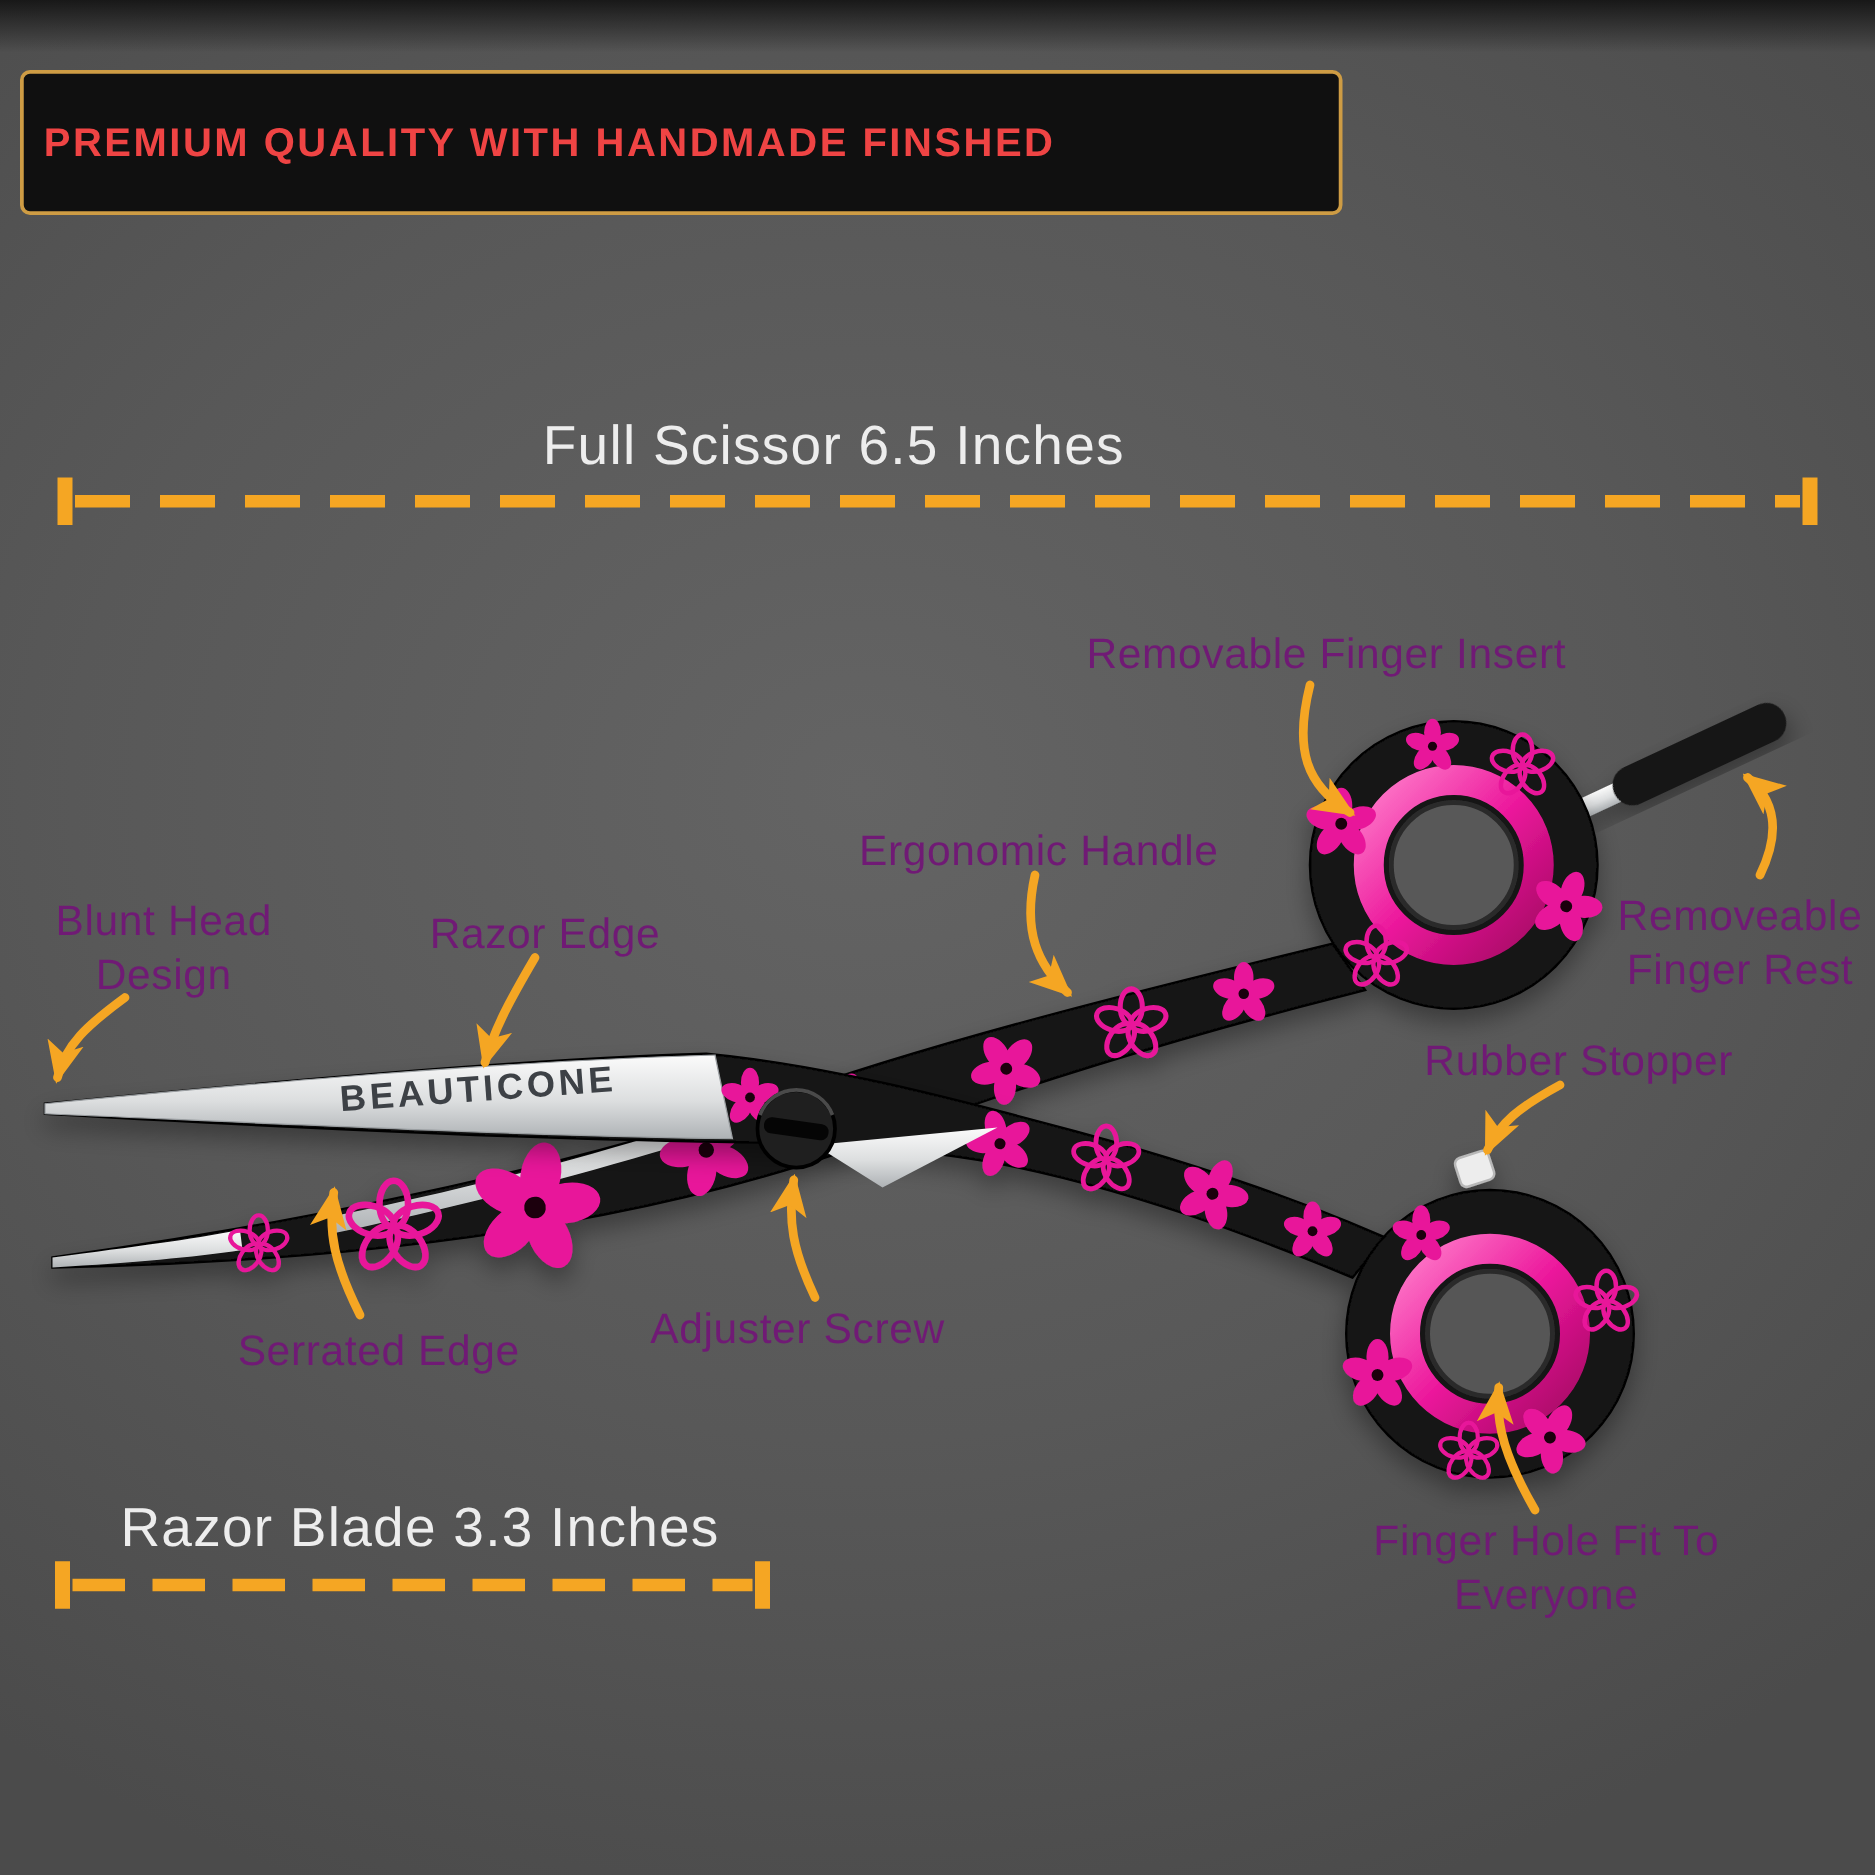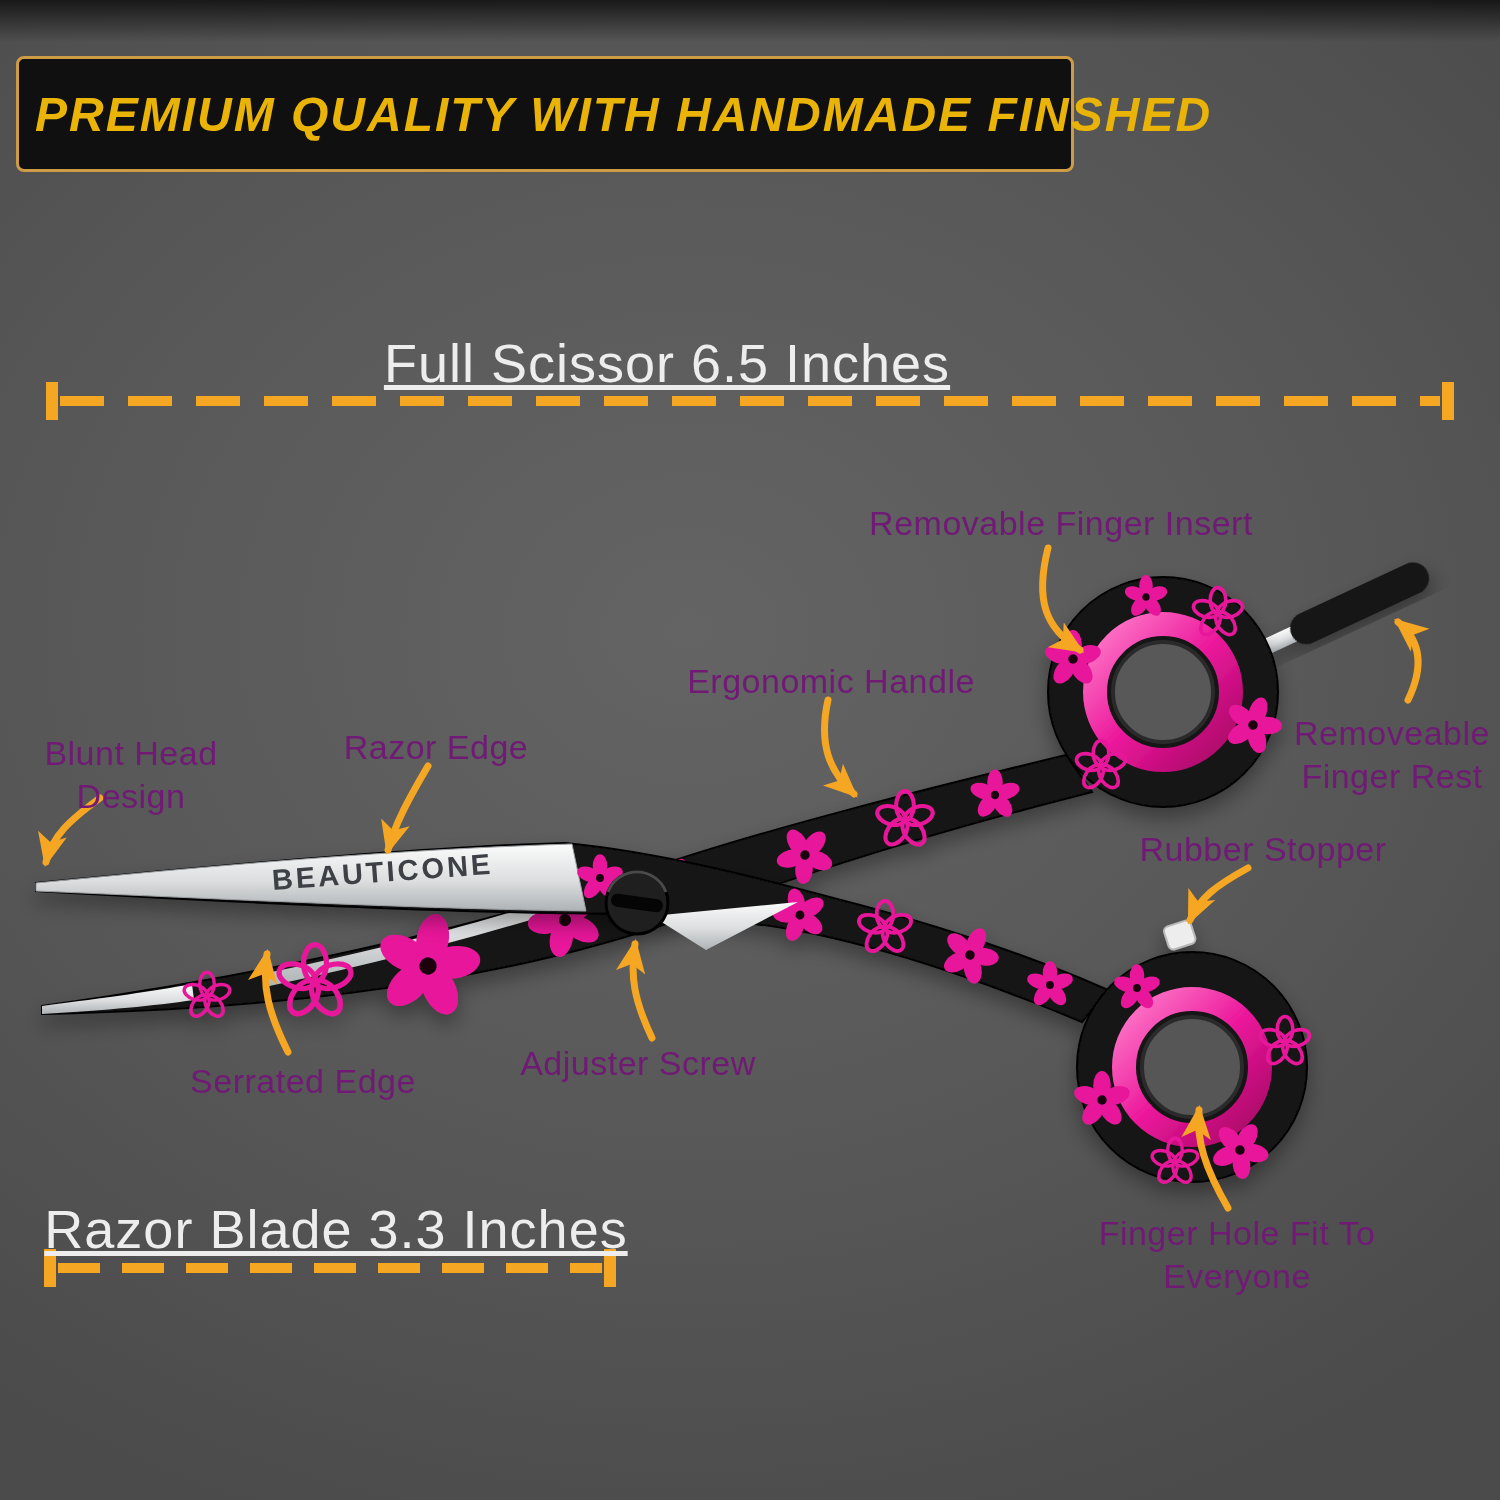--- a/index.html
+++ b/index.html
@@ -11,26 +11,26 @@
   .top-shade {
     position:absolute; left:0; top:0; width:1500px; height:42px;
     background:linear-gradient(rgba(18,18,18,0.9), rgba(18,18,18,0));
   }
   .banner {
     position:absolute; left:16px; top:56px; width:1058px; height:116px;
     background:#101010; border:3px solid #CE9C44; border-radius:8px;
     display:flex; align-items:center; padding-left:16px; box-sizing:border-box;
   }
   .banner-text {
-    color:#eab308; font-style:italic; font-weight:bold; font-size:48px;
+    color:#ef4444; font-weight:bold; font-size:32px;
     letter-spacing:2px; white-space:nowrap;
   }
   .measure-label {
     position:absolute; transform:translateX(-50%); color:#EDEDED;
-    font-size:54px; letter-spacing:1px; white-space:nowrap;text-decoration:underline;
+    font-size:44px; letter-spacing:1px; white-space:nowrap;
   }
   .callout {
     position:absolute; transform:translateX(-50%); color:#701a75;
     font-size:34px; letter-spacing:0.5px; text-align:center;
     white-space:nowrap; line-height:1.26;
   }
   .callout.wrap { white-space:normal; }
   .brand-on-blade {
     position:absolute; left:272px; top:864px; font-size:29px; font-weight:bold;
     letter-spacing:3px; color:#3d4146; transform:rotate(-4.2deg);
@@ -183,21 +183,21 @@
 <div class="brand-on-blade">BEAUTICONE</div>
 
 <div class="callout" style="left:1061px; top:502px;">Removable Finger Insert</div>
 
 <div class="callout" style="left:831px; top:660px;">Ergonomic Handle</div>
 
 <div class="callout wrap" style="left:1392px; top:712px; width:230px;">Removeable Finger Rest</div>
 
 <div class="callout" style="left:1263px; top:828px;">Rubber Stopper</div>
 
-<div class="callout wrap" style="left:131px; top:732px; width:210px;">Blunt Head Design</div>
+<div class="callout wrap" style="left:131px; top:716px; width:210px;">Blunt Head Design</div>
 
 <div class="callout" style="left:436px; top:726px;">Razor Edge</div>
 
 <div class="callout" style="left:303px; top:1060px;">Serrated Edge</div>
 
 <div class="callout" style="left:638px; top:1042px;">Adjuster Screw</div>
 
 <div class="callout wrap" style="left:1237px; top:1212px; width:280px;">Finger Hole Fit To Everyone</div>
 
 </body></html>

